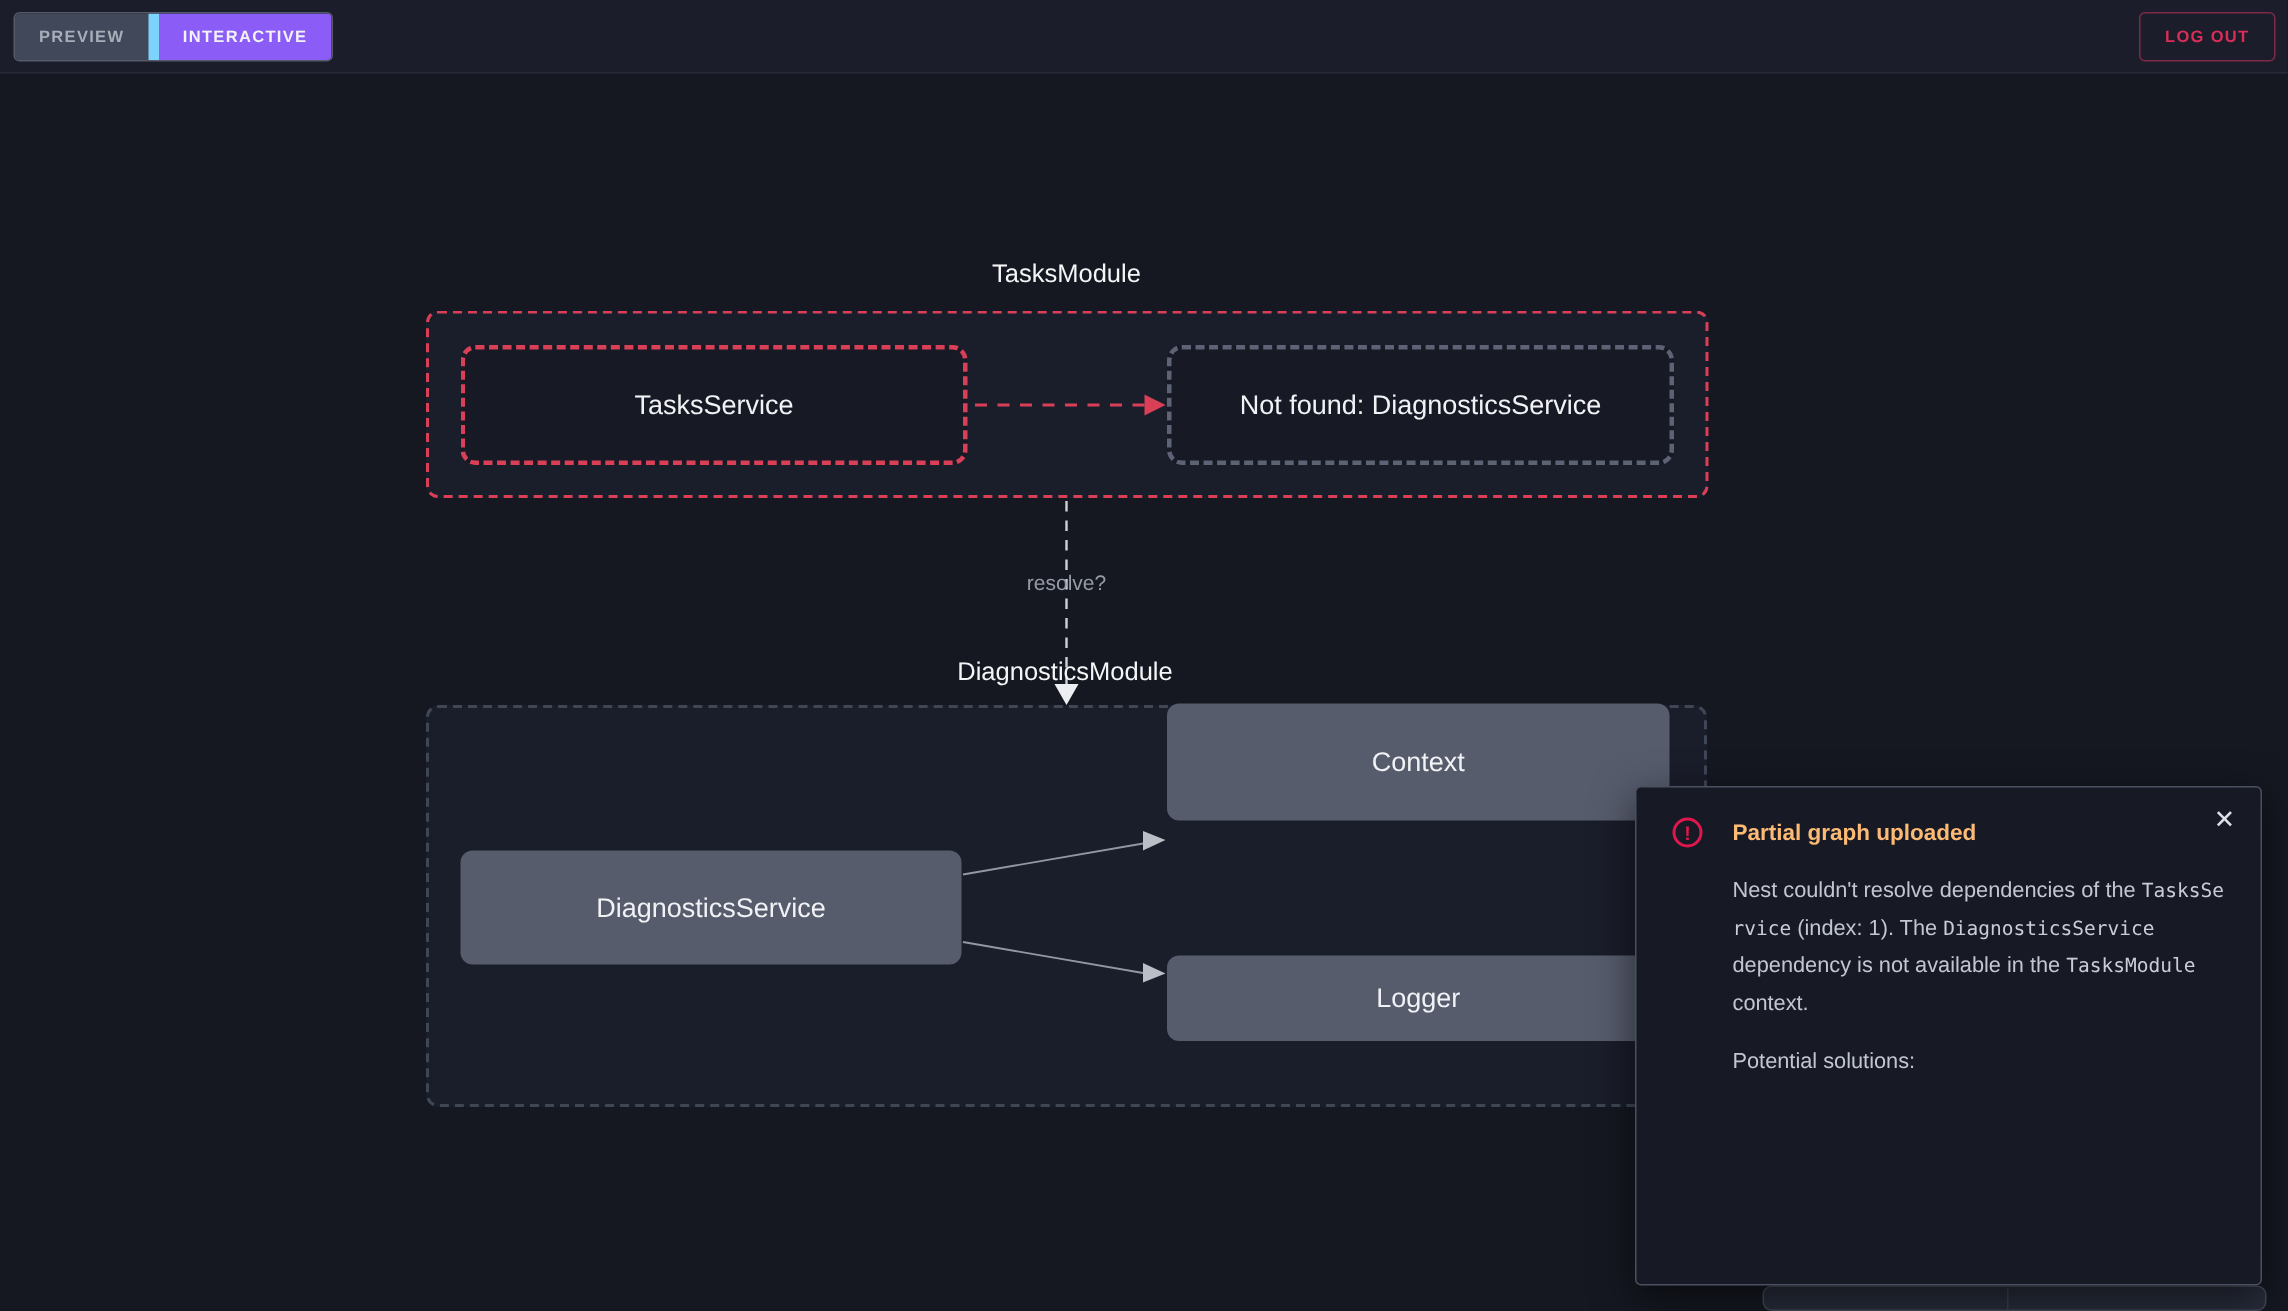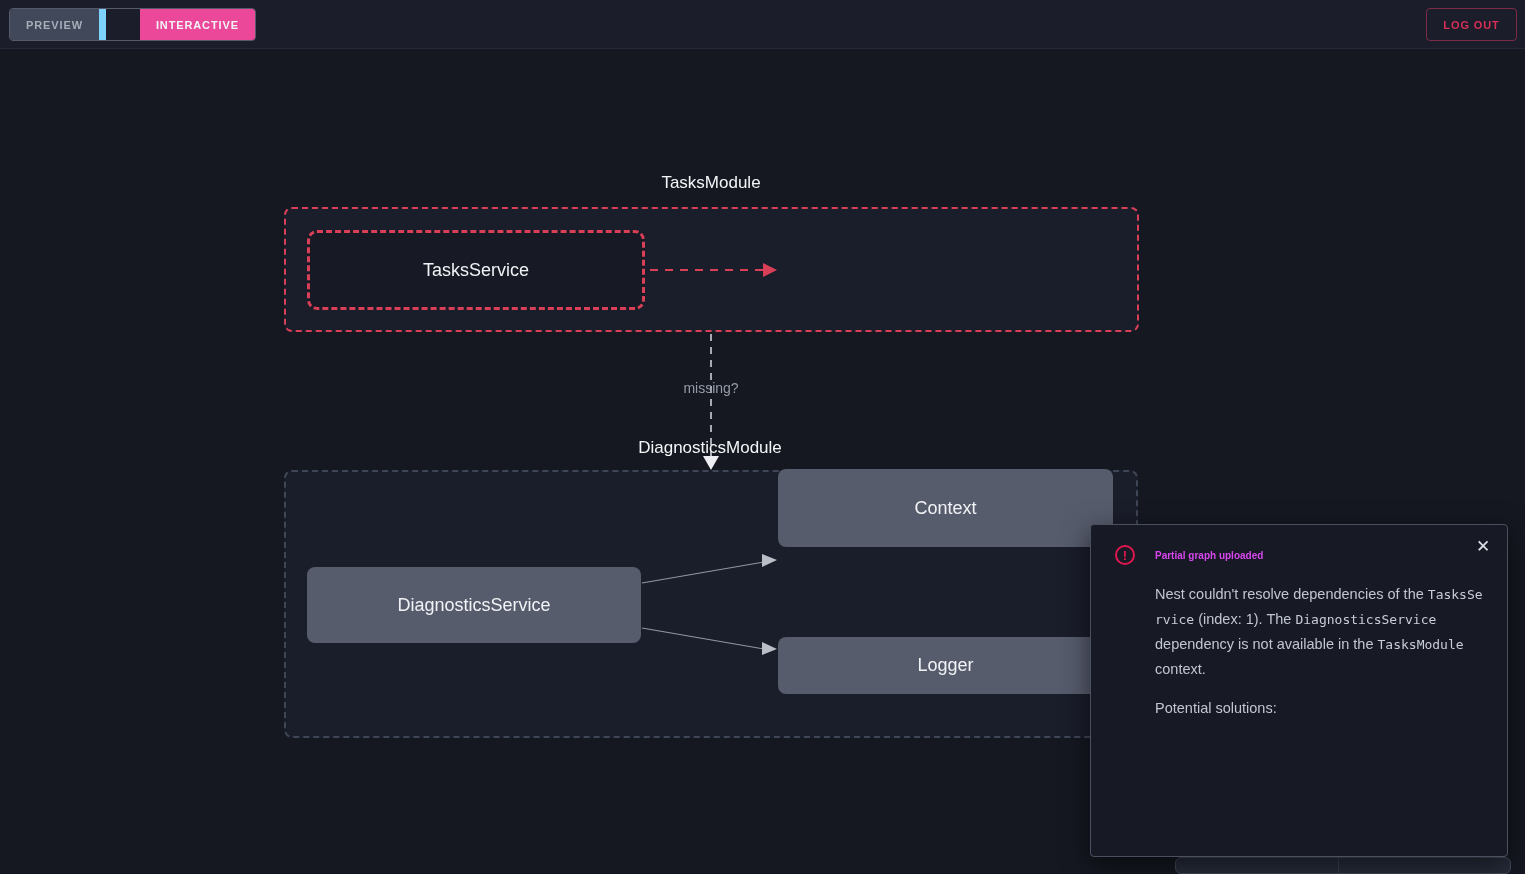--- a/index.html
+++ b/index.html
@@ -19,21 +19,21 @@
     position:absolute; left:9px; top:8px; height:33px;
     display:flex; border:1px solid #555b6b; border-radius:4px; overflow:hidden;
   }
   .toggle {
     height:100%; border:none; cursor:pointer;
     font-family:"Liberation Sans", sans-serif;
     font-size:11px; font-weight:700; letter-spacing:0.08em;
     padding:0 16px; min-width:88px;
   }
   .toggle.preview   { background:#414859; color:#a7adb9; border-right:7px solid #7dd3fc; }
-  .toggle.interactive { background:#ec4899; color:#f2f3f6;margin-left:34px; }
+  .toggle.interactive { background:#8b5cf6; color:#f2f3f6; }
   .logout-btn {
     position:absolute; right:8px; top:8px; height:33px; width:91px;
     background:transparent; border:1px solid #7c2a45; border-radius:4px;
     color:#d82e58; font-family:"Liberation Sans", sans-serif;
     font-size:11px; font-weight:700; letter-spacing:0.08em; cursor:pointer;
   }
   
   .canvas {
     position:absolute; top:49px; left:0; width:1525px; height:825px;
     background:#151821; overflow:hidden;
@@ -73,21 +73,21 @@
     background:#171a25; border:1px solid #4a5060; border-radius:4px;
     box-shadow:0 8px 28px rgba(0,0,0,0.55);
     z-index:10; padding:20px 24px 22px 24px; overflow:hidden;
   }
   .panel-header { display:flex; align-items:center; gap:20px; margin-bottom:17px; }
   .alert-icon {
     flex:0 0 20px; width:20px; height:20px; border:2px solid #e0164f; border-radius:50%;
     display:flex; align-items:center; justify-content:center;
     color:#e0164f; font-size:13px; font-weight:700; line-height:1;
   }
-  .panel-title { font-size:10px; font-weight:700; color:#d946ef; }
+  .panel-title { font-size:15px; font-weight:700; color:#fdba74; }
   .panel-close {
     position:absolute; top:10px; right:12px; width:24px; height:24px;
     background:transparent; border:none; color:#dde0e6; font-size:17px;
     line-height:24px; cursor:pointer; font-family:"Liberation Sans", sans-serif;
   }
   .panel-body { margin-left:40px; font-size:14.5px; line-height:25px; color:#c2c6d0; }
   .panel-body p { margin:0 0 14px 0; }
   .panel-body .code {
     font-family:"DejaVu Sans Mono","Liberation Mono",monospace;
     font-size:13px; color:#c9cdd6; word-break:break-all;
@@ -131,22 +131,23 @@
       <polygon points="762,593 762,606 777,600" fill="#b9bec7"></polygon>
     </g>
   </svg>
 
   <div class="module-title" style="left:586px; top:124px; width:250px;">TasksModule</div>
 
   <div class="module-box err" style="left:284px; top:158px; width:855px; height:125px;"></div>
 
   <div class="node err-node" style="left:307px; top:181px; width:338px; height:80px;">TasksService</div>
 
+  <div class="node gray-node" style="left:778px; top:181px; width:338px; height:80px;">Not found: DiagnosticsService</div>
 
-  <div class="missing-label">missing?</div>
+  <div class="missing-label">resolve?</div>
 
   <div class="module-title" style="left:585px; top:389px; width:250px;">DiagnosticsModule</div>
 
   <div class="module-box gray" style="left:284px; top:421px; width:854px; height:268px;"></div>
 
   <div class="node solid" style="left:307px; top:518px; width:334px; height:76px;">DiagnosticsService</div>
 
   <div class="node solid" style="left:778px; top:420px; width:335px; height:78px;">Context</div>
 
   <div class="node solid" style="left:778px; top:588px; width:335px; height:57px;">Logger</div>

